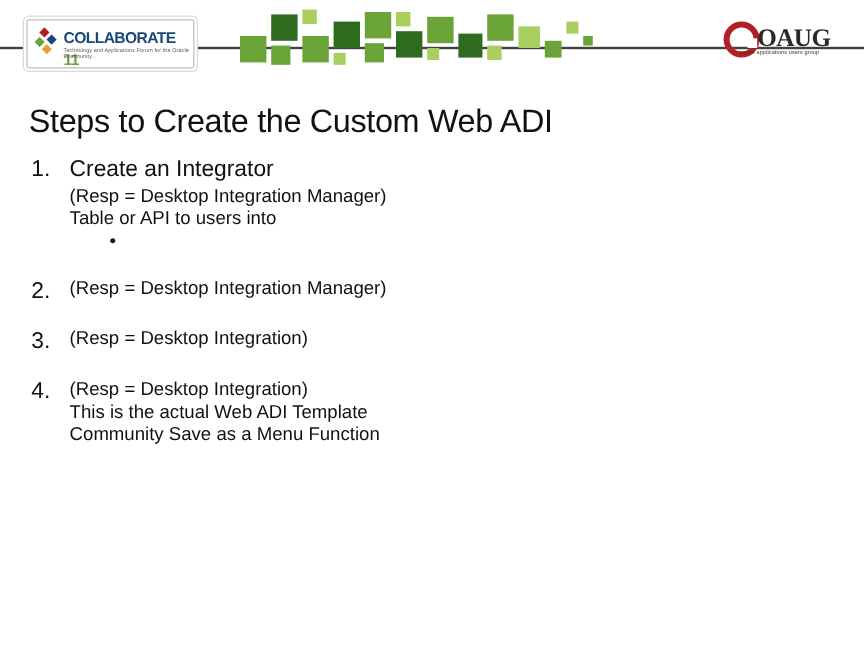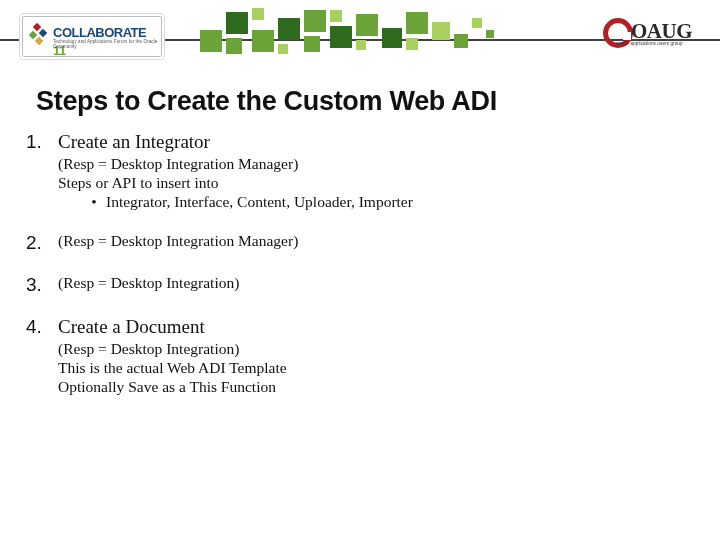--- a/index.html
+++ b/index.html
@@ -28,25 +28,25 @@
 
   
   .oaug { position: absolute; right: 22px; top: 18px; width: 95px; height: 32px; }
   .oaug .ring { position: absolute; left: 0; top: 0; width: 30px; height: 30px; border: 5px solid #b21f24; border-radius: 50%; }
   .oaug .ring::after { content: ""; position: absolute; right: -3px; top: 9px; width: 8px; height: 8px; background: #fff; }
   .oaug .name { position: absolute; left: 28px; top: 1px; font-family: Georgia, 'Times New Roman', serif; font-size: 21px; font-weight: 700; color: #2a2a2a; letter-spacing: -0.5px; }
   .oaug .sub { position: absolute; left: 13px; top: 23px; font-size: 4.6px; color: #333; letter-spacing: 0.1px; }
 
   
   .content { padding: 18px 24px 0 24px; }
-  .title { font-size: 27px; font-weight: 700; color: #111; margin-bottom: 14px; letter-spacing: -0.3px; margin-left: 12px; }
+  .title { font-size: 27px; font-weight: 400; color: #111; margin-bottom: 14px; letter-spacing: -0.3px; }
 
   .step { margin-bottom: 20px; display: flex; }
   .step-num { width: 34px; font-size: 19px; color: #111; text-align: left; padding-left: 2px; }
-  .step-body { flex: 1; font-family: Liberation Serif, serif; }
+  .step-body { flex: 1; }
   .step-head { font-size: 19px; color: #111; margin-bottom: 2px; }
   .step-line { font-size: 15.5px; color: #111; line-height: 1.22; padding-left: 0; }
   .step-sub { display: flex; padding-left: 24px; font-size: 15.5px; color: #111; line-height: 1.22; }
   .step-sub .bullet { width: 24px; text-align: center; }
 </style>
 </head>
 <body>
 
 <div class="slide">
 
@@ -97,24 +97,23 @@
   </div>
 
   <div class="content">
     <div class="title">Steps to Create the Custom Web ADI</div>
 
     <div class="step">
       <div class="step-num">1.</div>
       <div class="step-body">
         <div class="step-head">Create an Integrator</div>
         <div class="step-line">(Resp = Desktop Integration Manager)</div>
-        <div class="step-line">Steps or API to insert into</div>
+        <div class="step-line">Table or API to users into</div>
         <div class="step-sub">
           <span class="bullet">•</span>
-          <span>Integrator, Interface, Content, Uploader, Importer</span>
         </div>
       </div>
     </div>
 
     <div class="step">
       <div class="step-num">2.</div>
       <div class="step-body">
         <div class="step-line">(Resp = Desktop Integration Manager)</div>
       </div>
     </div>
@@ -122,21 +121,20 @@
     <div class="step">
       <div class="step-num">3.</div>
       <div class="step-body">
         <div class="step-line">(Resp = Desktop Integration)</div>
       </div>
     </div>
 
     <div class="step">
       <div class="step-num">4.</div>
       <div class="step-body">
-        <div class="step-head">Create a Document</div>
         <div class="step-line">(Resp = Desktop Integration)</div>
         <div class="step-line">This is the actual Web ADI Template</div>
-        <div class="step-line">Optionally Save as a This Function</div>
+        <div class="step-line">Community Save as a Menu Function</div>
       </div>
     </div>
 
   </div>
 </div>
 
 </body></html>

